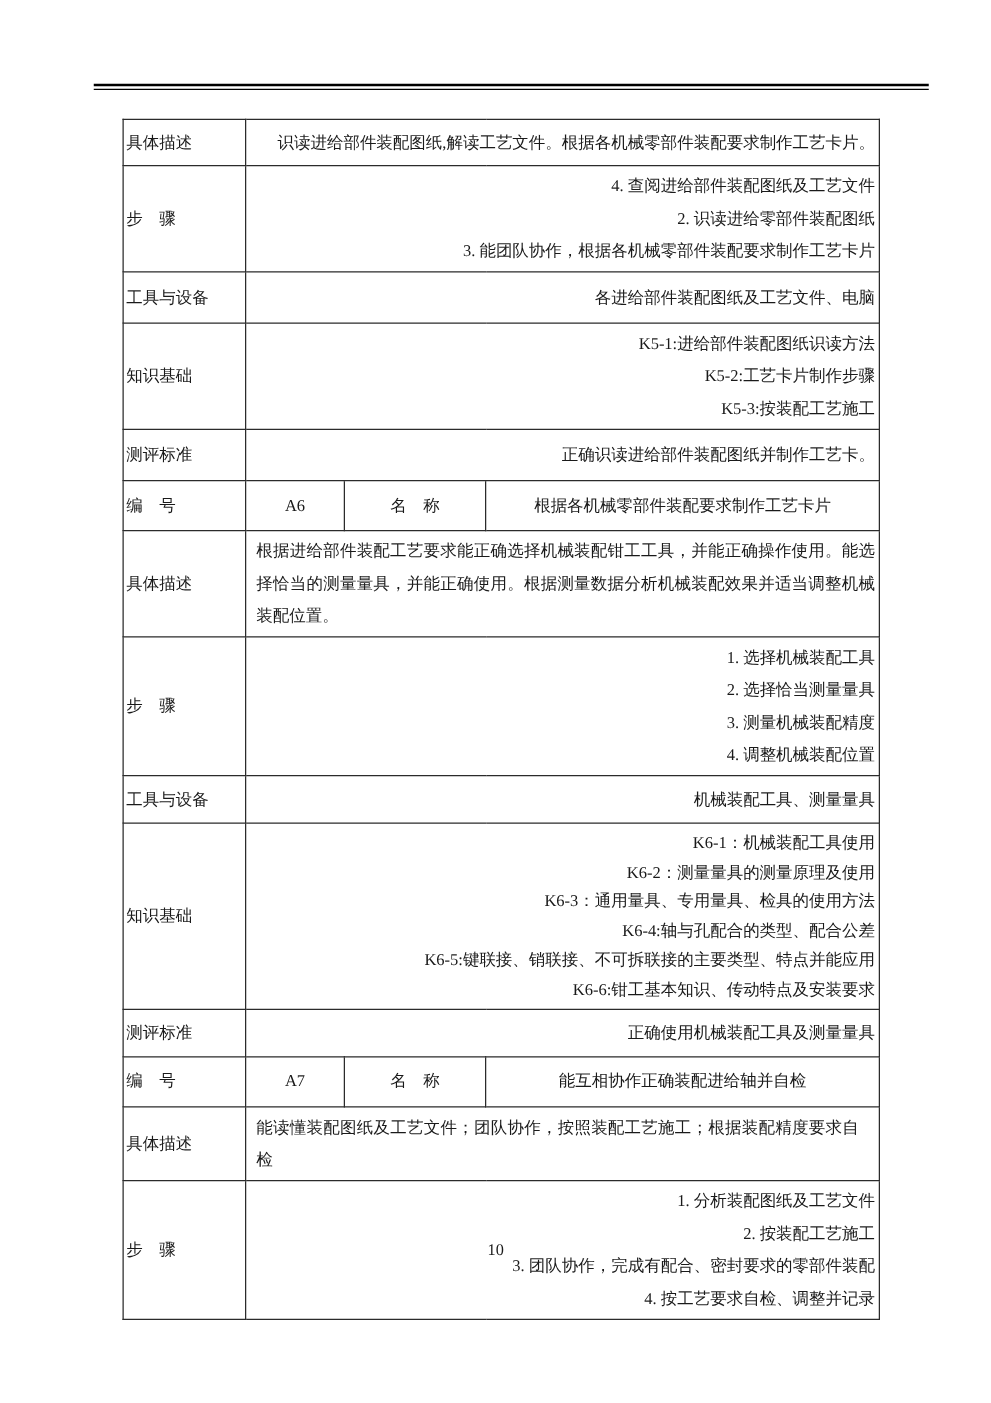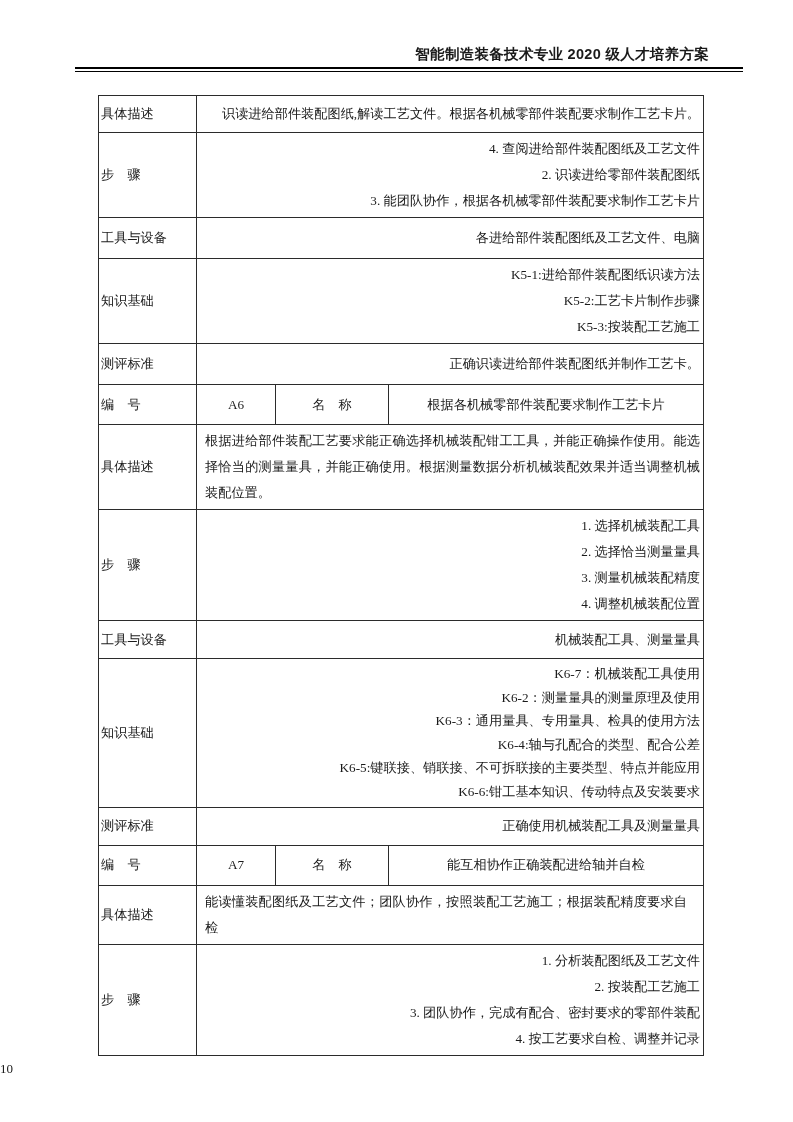--- a/index.html
+++ b/index.html
@@ -53,30 +53,30 @@
   td.content-cell.justify{ text-align:justify; }
   td.content-cell.narrow{ padding-right:16px; }
   td.content-cell.dense{ line-height:23.6px; }
   td.center-cell{
     text-align:center;
     padding:0 2px;
   }
   .list-line{ white-space:nowrap; }
   .page-number{
     position:absolute;
-    top:1061px;left:0;width:100%;
+    top:992px;left:0;width:100%;
+    text-align:center;
     font-size:13px;
   }
 </style>
 </head>
 <body>
 
 <div class="page">
 
-  <div class="header-title">智能制造装备技术专业 2020 级人才培养方案</div>
   <div class="header-rule"></div>
 
   <table class="doc-table">
     <colgroup>
       <col style="width:98px">
         <col style="width:79px">
         <col style="width:113px">
         <col style="width:315px">
     </colgroup>
 
@@ -137,21 +137,21 @@
     </tr>
 
     <tr style="height:38px">
       <td class="label-cell">工具与设备</td>
       <td class="content-cell" colspan="3">机械装配工具、测量量具</td>
     </tr>
 
     <tr style="height:145px">
       <td class="label-cell">知识基础</td>
       <td class="content-cell dense" colspan="3">
-        <div class="list-line">K6-7：机械装配工具使用</div>
+        <div class="list-line">K6-1：机械装配工具使用</div>
         <div class="list-line">K6-2：测量量具的测量原理及使用</div>
         <div class="list-line">K6-3：通用量具、专用量具、检具的使用方法</div>
         <div class="list-line">K6-4:轴与孔配合的类型、配合公差</div>
         <div class="list-line">K6-5:键联接、销联接、不可拆联接的主要类型、特点并能应用</div>
         <div class="list-line">K6-6:钳工基本知识、传动特点及安装要求</div>
       </td>
     </tr>
 
     <tr style="height:38px">
       <td class="label-cell">测评标准</td>

